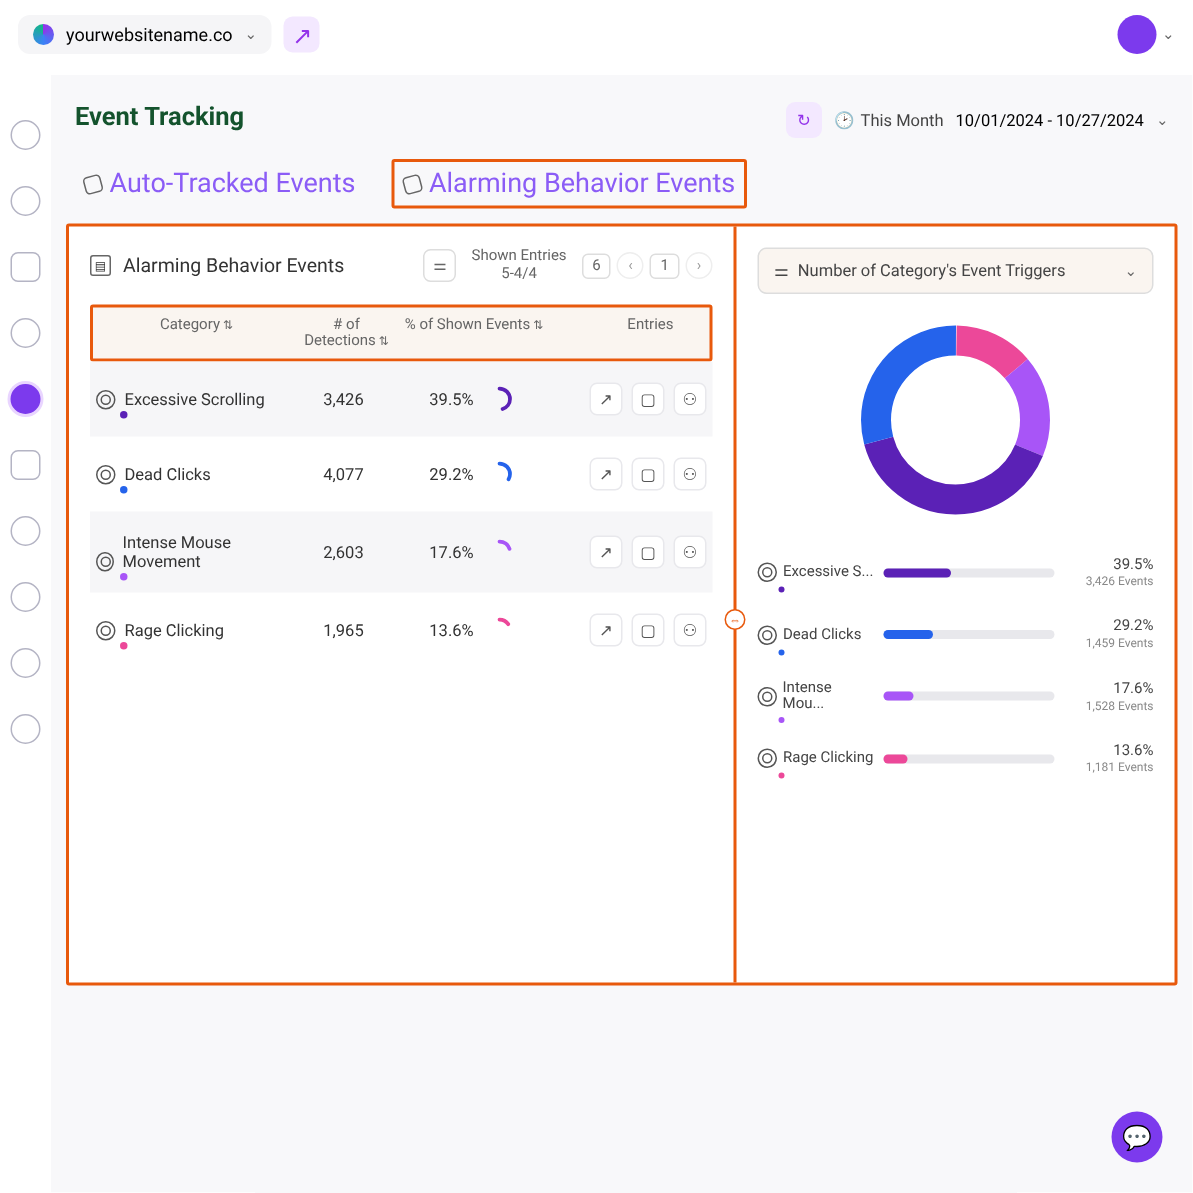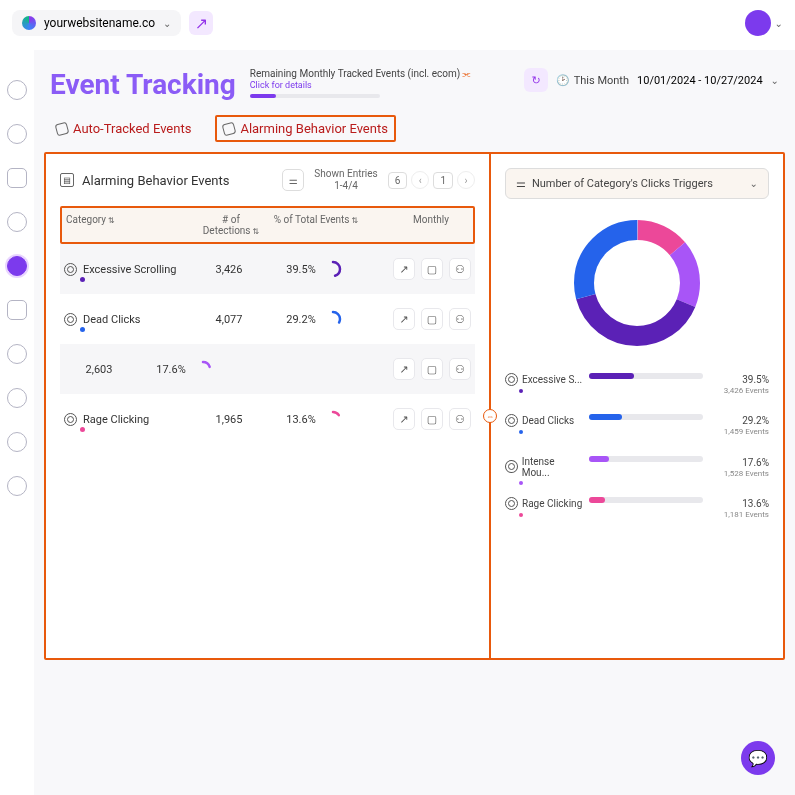--- a/index.html
+++ b/index.html
@@ -10,46 +10,46 @@
 .ext-btn{width:24px;height:24px;background:#f3e8ff;border-radius:6px;display:flex;align-items:center;justify-content:center;color:#9333ea;cursor:pointer}
 .avatar{width:26px;height:26px;border-radius:50%;background:#7c3aed;display:flex;align-items:center}
 .avatar-wrap{display:flex;align-items:center;gap:4px;cursor:pointer}
 .chev{font-size:10px;color:#666}
 .sidebar{position:absolute;left:0;top:50px;width:34px;bottom:0;display:flex;flex-direction:column;align-items:center;padding-top:30px;gap:24px}
 .side-ico{width:20px;height:20px;border:1.5px solid #b4b4c4;border-radius:50%;cursor:pointer;position:relative}
 .side-ico.active{background:#7c3aed;border-color:#7c3aed;box-shadow:0 0 0 2px #e9d5ff}
 .side-ico.sq{border-radius:5px}
 .main{position:absolute;left:34px;right:0;top:50px;bottom:0;background:#f8f8fa;padding:0 10px 10px 10px;overflow:hidden}
 .hdr{display:flex;align-items:flex-start;justify-content:space-between;padding:18px 6px 8px 6px}
-.title{font-size:28px;font-weight:700;color:#8b5cf6}
+.title{font-size:17px;font-weight:700;color:#14532d}
 .remain{font-size:10px;color:#444;margin-left:14px}
 .remain .det{color:#7c3aed;cursor:pointer;display:block;font-size:9px}
 .remain .bar{width:130px;height:4px;background:#e8e8ec;border-radius:2px;margin-top:4px;position:relative}
 .remain .bar::after{content:'';position:absolute;left:0;top:0;height:100%;width:20%;background:#7c3aed;border-radius:2px}
 .hdr-right{display:flex;align-items:center;gap:8px;font-size:11px}
 .refresh{width:24px;height:24px;background:#f3e8ff;border-radius:6px;display:flex;align-items:center;justify-content:center;color:#9333ea;cursor:pointer}
 .period{display:flex;align-items:center;gap:4px;color:#444}
-.tabs{display:flex;gap:18px;padding:6px 6px 10px 6px;font-size:13px;color:#b91c1c}
+.tabs{display:flex;gap:18px;padding:6px 6px 10px 6px;font-size:18px;color:#8b5cf6}
 .tab{display:flex;align-items:center;gap:5px;cursor:pointer;padding:4px 6px}
 .tab.hl{border:2px solid #e8590c;border-radius:2px}
 .tag-ico{width:12px;height:12px;border:1.5px solid #666;border-radius:3px;transform:rotate(-15deg)}
 .content{display:flex;gap:0;border:2px solid #e8590c;background:#fff;border-radius:2px;height:508px}
 .left-pane{flex:1;padding:14px;border-right:2px solid #e8590c;position:relative}
 .right-pane{width:292px;padding:14px;position:relative}
 .pane-hdr{display:flex;align-items:center;justify-content:space-between;margin-bottom:14px}
 .pane-title{display:flex;align-items:center;gap:8px;font-size:13px;color:#333}
 .doc-ico{width:14px;height:14px;border:1.5px solid #666;border-radius:2px;display:flex;align-items:center;justify-content:center;font-size:8px}
 .pane-ctrl{display:flex;align-items:center;gap:10px;font-size:10px;color:#666}
 .filter-btn{width:22px;height:22px;border:1px solid #ddd;border-radius:5px;display:flex;align-items:center;justify-content:center;cursor:pointer}
 .entries{text-align:center;line-height:1.2}
 .pag{display:flex;align-items:center;gap:4px}
 .pag-pill{padding:2px 6px;border:1px solid #ddd;border-radius:4px;background:#fff}
 .pag-btn{width:18px;height:18px;border:1px solid #eee;border-radius:50%;display:flex;align-items:center;justify-content:center;font-size:10px;cursor:pointer;color:#999}
 .tbl-hdr{display:flex;border:2px solid #e8590c;border-radius:2px;padding:6px 4px;font-size:10px;color:#666;background:#faf5f0}
-.col-cat{flex:0 0 130px;}
+.col-cat{flex:0 0 130px;text-align:center}
 .col-det{flex:0 0 70px;text-align:center}
 .col-pct{flex:0 0 100px;text-align:center}
 .col-act{flex:1;text-align:right;padding-right:20px}
 .sort{font-size:8px;margin-left:2px}
 .row{display:flex;align-items:center;padding:14px 4px;font-size:11px;color:#333}
 .row:nth-child(odd){background:#f6f6f8}
 .rcat{flex:0 0 130px;display:flex;align-items:flex-end;gap:6px;position:relative}
 .rcat .dot{position:absolute;left:16px;bottom:-6px;width:5px;height:5px;border-radius:50%}
 .target-ico{width:13px;height:13px;border:1.5px solid #555;border-radius:50%;position:relative}
 .target-ico::after{content:'';position:absolute;width:5px;height:5px;border:1.5px solid #555;border-radius:50%;left:2px;top:2px}
@@ -57,21 +57,21 @@
 .rpct{flex:0 0 100px;display:flex;align-items:center;justify-content:center;gap:8px}
 .arc{width:18px;height:18px;position:relative}
 .arc svg{width:18px;height:18px;transform:rotate(-90deg)}
 .ract{flex:1;display:flex;justify-content:flex-end;gap:6px}
 .act-btn{width:22px;height:22px;border:1px solid #e8e8ec;border-radius:5px;display:flex;align-items:center;justify-content:center;cursor:pointer;font-size:11px;color:#555;background:#fff}
 .sel-box{display:flex;align-items:center;justify-content:space-between;border:1px solid #ddd;border-radius:6px;padding:8px 10px;font-size:11px;color:#444;cursor:pointer;background:#faf5f0;margin-bottom:14px}
 .sel-box .ico{display:flex;align-items:center;gap:6px}
 .donut-wrap{display:flex;justify-content:center;margin-bottom:20px}
 .donut{width:140px;height:140px}
 .legend{display:flex;flex-direction:column;gap:18px}
-.leg-row{display:flex;align-items:flex-start;gap:6px;font-size:10px}
+.leg-row{display:flex;align-items:center;gap:6px;font-size:10px}
 .leg-label{flex:0 0 78px;display:flex;align-items:center;gap:4px;color:#444;position:relative}
 .leg-label .dot{position:absolute;left:14px;bottom:-7px;width:4px;height:4px;border-radius:50%}
 .leg-bar{flex:1;height:6px;background:#e8e8ec;border-radius:3px;position:relative}
 .leg-bar .fill{position:absolute;left:0;top:0;height:100%;border-radius:3px}
 .leg-val{flex:0 0 60px;text-align:right;color:#444;line-height:1.3}
 .leg-val .sub{font-size:8px;color:#888;display:block}
 .fab{position:absolute;right:20px;bottom:20px;width:34px;height:34px;border-radius:50%;background:#7c3aed;display:flex;align-items:center;justify-content:center;color:#fff;cursor:pointer}
 .divider-handle{position:absolute;left:-8px;top:255px;width:14px;height:14px;border:1.5px solid #e8590c;border-radius:50%;background:#fff;display:flex;align-items:center;justify-content:center;font-size:8px;color:#e8590c}
 .link-ico{font-size:9px;color:#e8590c;margin-left:2px}
 </style>
@@ -105,25 +105,20 @@
   <div class="side-ico"></div>
   <div class="side-ico"></div>
   <div class="side-ico"></div>
   <div class="side-ico"></div>
 </div>
 
 <div class="main">
   <div class="hdr">
     <div style="display:flex;align-items:flex-start">
       <div class="title">Event Tracking</div>
-      <div class="remain">
-        <span>Remaining Monthly Tracked Events (incl. ecom)</span><span class="link-ico">⫘</span>
-        <span class="det">Click for details</span>
-        <div class="bar"></div>
-      </div>
     </div>
     <div class="hdr-right">
       <div class="refresh">
         <span>↻</span>
       </div>
       <div class="period">
         <span>🕑</span>
         <span>This Month</span>
       </div>
       <span>10/01/2024 - 10/27/2024</span>
@@ -148,35 +143,35 @@
         <div class="pane-title">
           <span class="doc-ico">▤</span>
           <span>Alarming Behavior Events</span>
         </div>
         <div class="pane-ctrl">
           <div class="filter-btn">
               <span>⚌</span>
             </div>
           <div class="entries">
               <div>Shown Entries</div>
-              <div>1-4/4</div>
+              <div>5-4/4</div>
             </div>
           <div class="pag">
             <div class="pag-pill">6</div>
             <div class="pag-btn">‹</div>
             <div class="pag-pill">1</div>
             <div class="pag-btn">›</div>
           </div>
         </div>
       </div>
       <div class="tbl-hdr">
         <div class="col-cat"><span>Category</span><span class="sort">⇅</span></div>
         <div class="col-det"><span># of Detections</span><span class="sort">⇅</span></div>
-        <div class="col-pct"><span>% of Total Events</span><span class="sort">⇅</span></div>
-        <div class="col-act"><span>Monthly</span></div>
+        <div class="col-pct"><span>% of Shown Events</span><span class="sort">⇅</span></div>
+        <div class="col-act"><span>Entries</span></div>
       </div>
       <div id="rows-container">
           <div class="row">
     <div class="rcat">
               <span class="target-ico"></span>
               <span>Excessive Scrolling</span>
               <span class="dot" style="background:#5b21b6"></span>
             </div>
     <div class="rdet">3,426</div>
     <div class="rpct">
@@ -204,20 +199,25 @@
                   <circle cx="18" cy="18" r="14" fill="none" stroke="#2563eb" stroke-width="5" stroke-dasharray="29.2 70.8" stroke-linecap="round"></circle>
                 </svg></span>
             </div>
     <div class="ract">
       <div class="act-btn">↗</div>
       <div class="act-btn">▢</div>
       <div class="act-btn">⚇</div>
     </div>
   </div>
           <div class="row">
+    <div class="rcat">
+              <span class="target-ico"></span>
+              <span>Intense Mouse Movement</span>
+              <span class="dot" style="background:#a855f7"></span>
+            </div>
     <div class="rdet">2,603</div>
     <div class="rpct">
               <span>17.6%</span>
               <span class="arc"><svg viewBox="0 0 36 36">
                   <circle cx="18" cy="18" r="14" fill="none" stroke="#a855f7" stroke-width="5" stroke-dasharray="17.6 82.4" stroke-linecap="round"></circle>
                 </svg></span>
             </div>
     <div class="ract">
       <div class="act-btn">↗</div>
       <div class="act-btn">▢</div>
@@ -244,21 +244,21 @@
     </div>
   </div>
         </div>
     </div>
 
     <div class="right-pane">
       <div class="divider-handle">⇔</div>
       <div class="sel-box">
         <div class="ico">
             <span>⚌</span>
-            <span>Number of Category's Clicks Triggers</span>
+            <span>Number of Category's Event Triggers</span>
           </div>
         <span class="chev">⌄</span>
       </div>
       <div class="donut-wrap">
         <svg class="donut" viewBox="0 0 42 42">
           <circle cx="21" cy="21" r="15.9" fill="none" stroke="#ec4899" stroke-width="6" stroke-dasharray="13.6 86.4" stroke-dashoffset="25"></circle>
           <circle cx="21" cy="21" r="15.9" fill="none" stroke="#a855f7" stroke-width="6" stroke-dasharray="17.6 82.4" stroke-dashoffset="11.4"></circle>
           <circle cx="21" cy="21" r="15.9" fill="none" stroke="#5b21b6" stroke-width="6" stroke-dasharray="39.5 60.5" stroke-dashoffset="-6.2"></circle>
           <circle cx="21" cy="21" r="15.9" fill="none" stroke="#2563eb" stroke-width="6" stroke-dasharray="29.2 70.8" stroke-dashoffset="-45.7"></circle>
         </svg>

